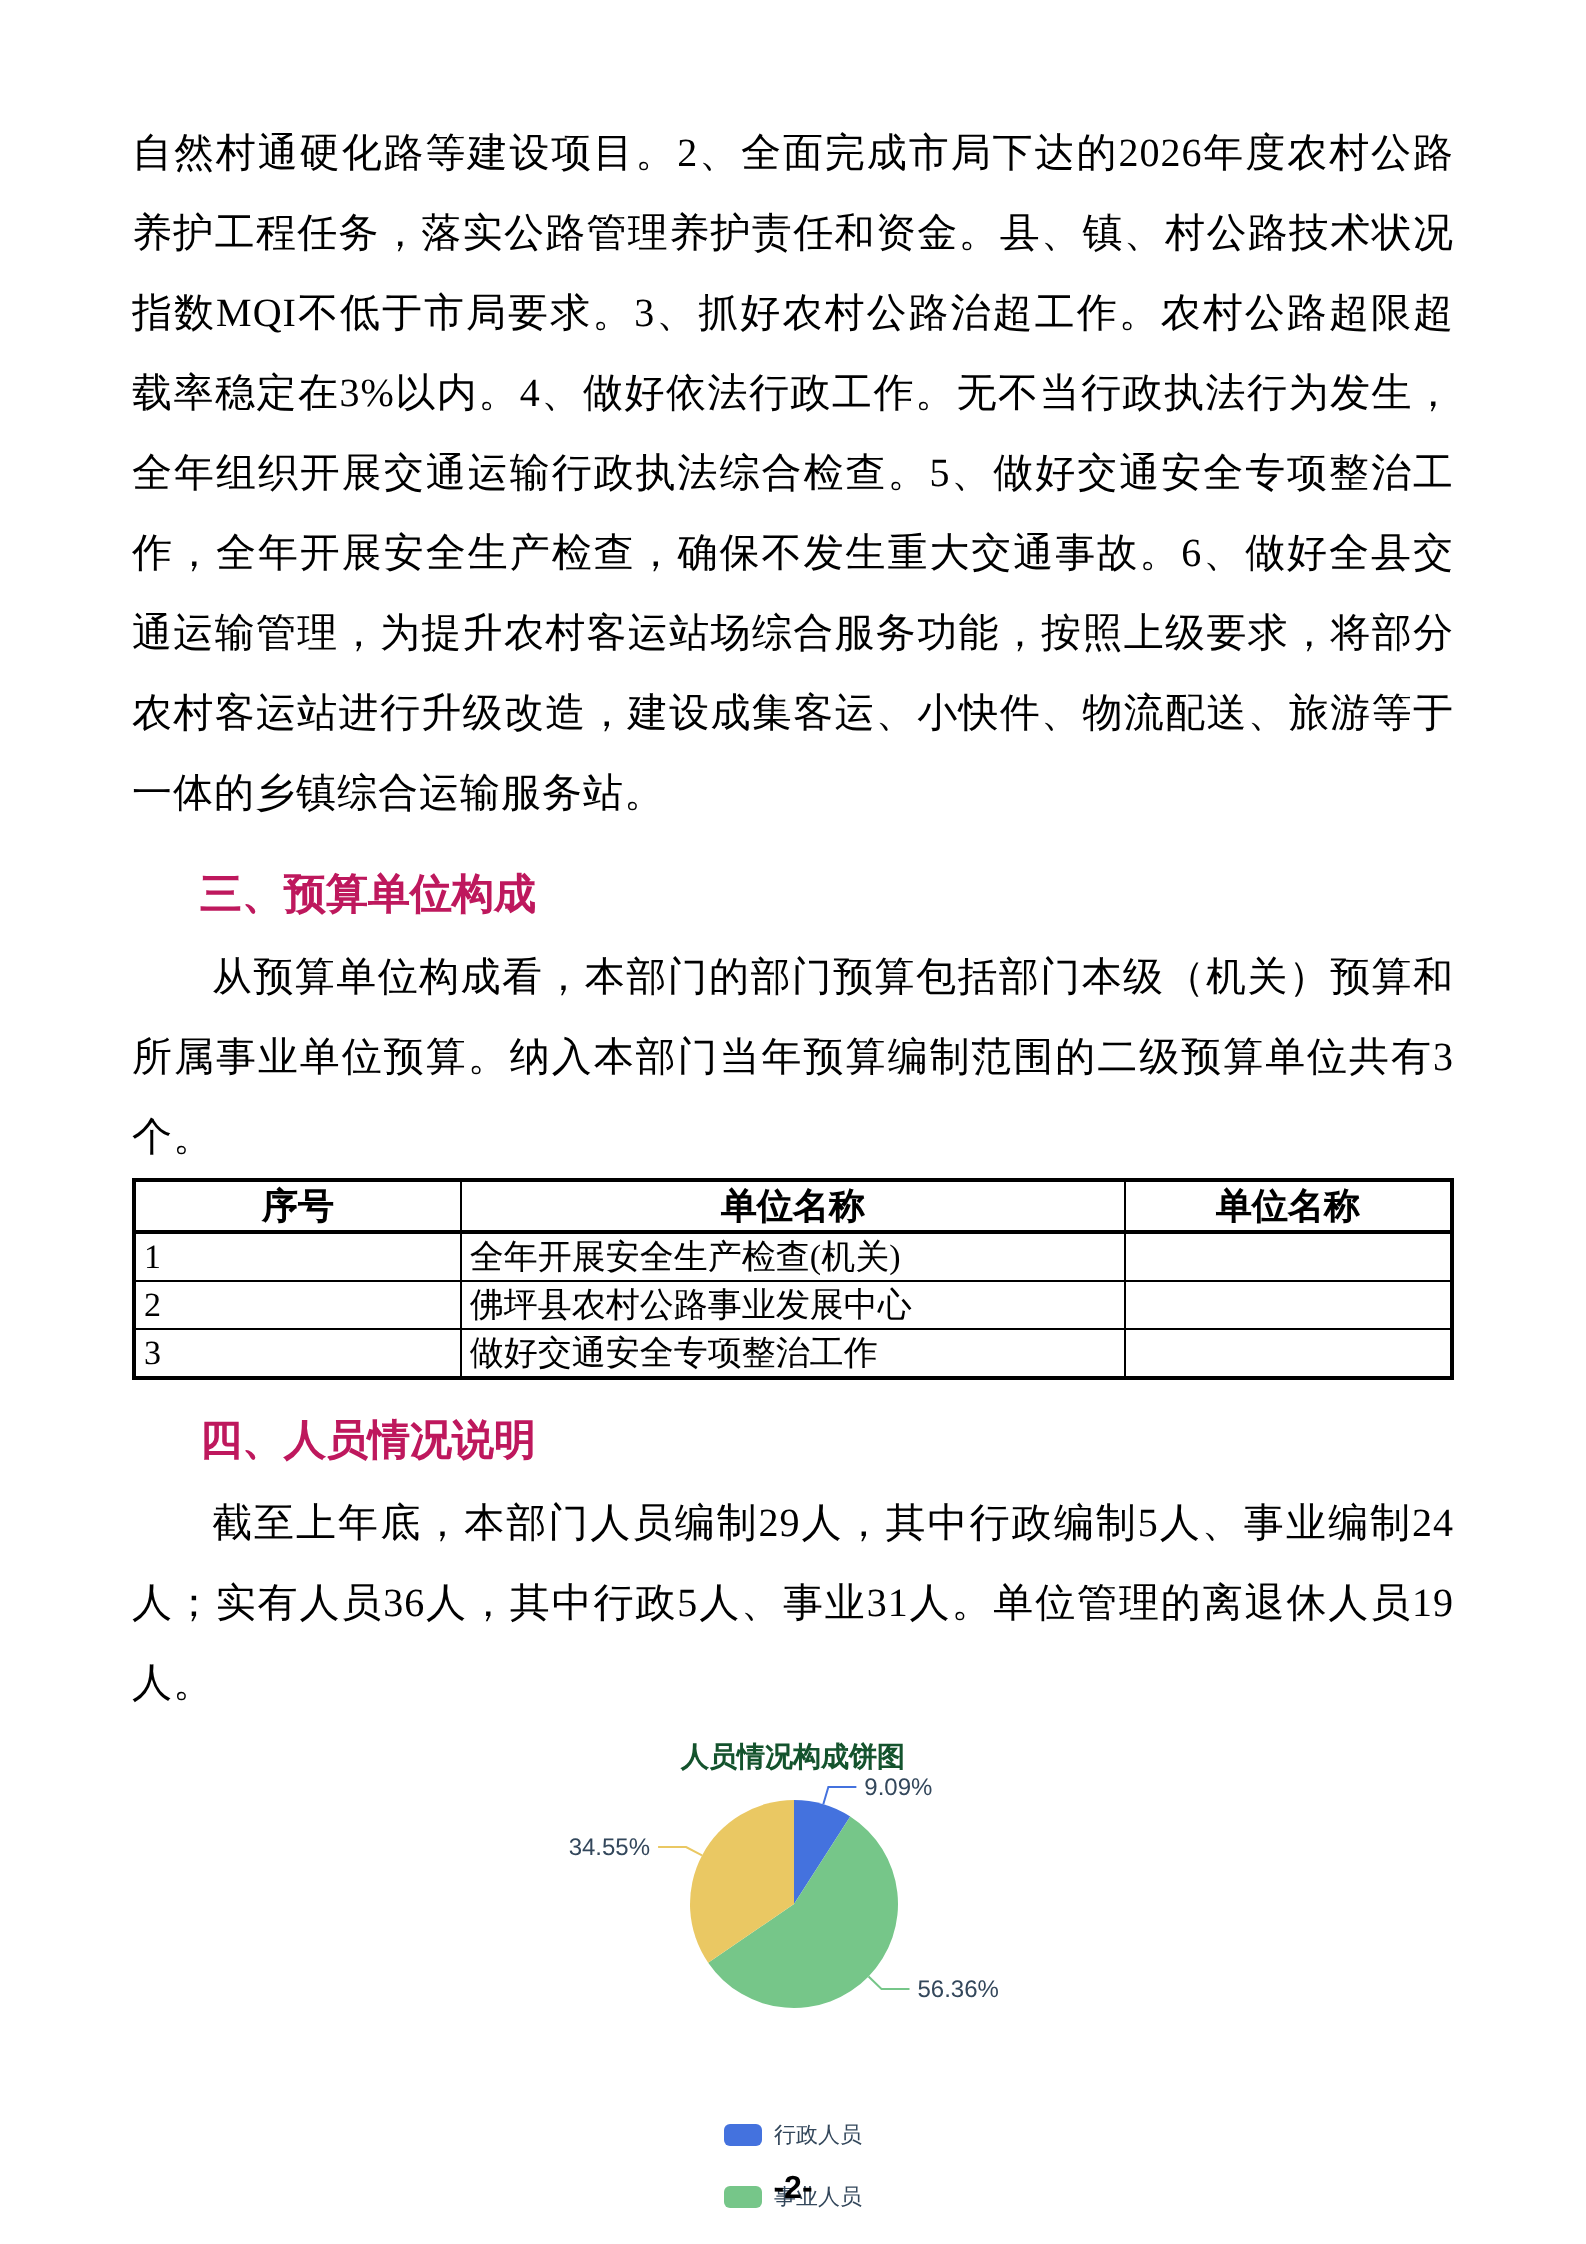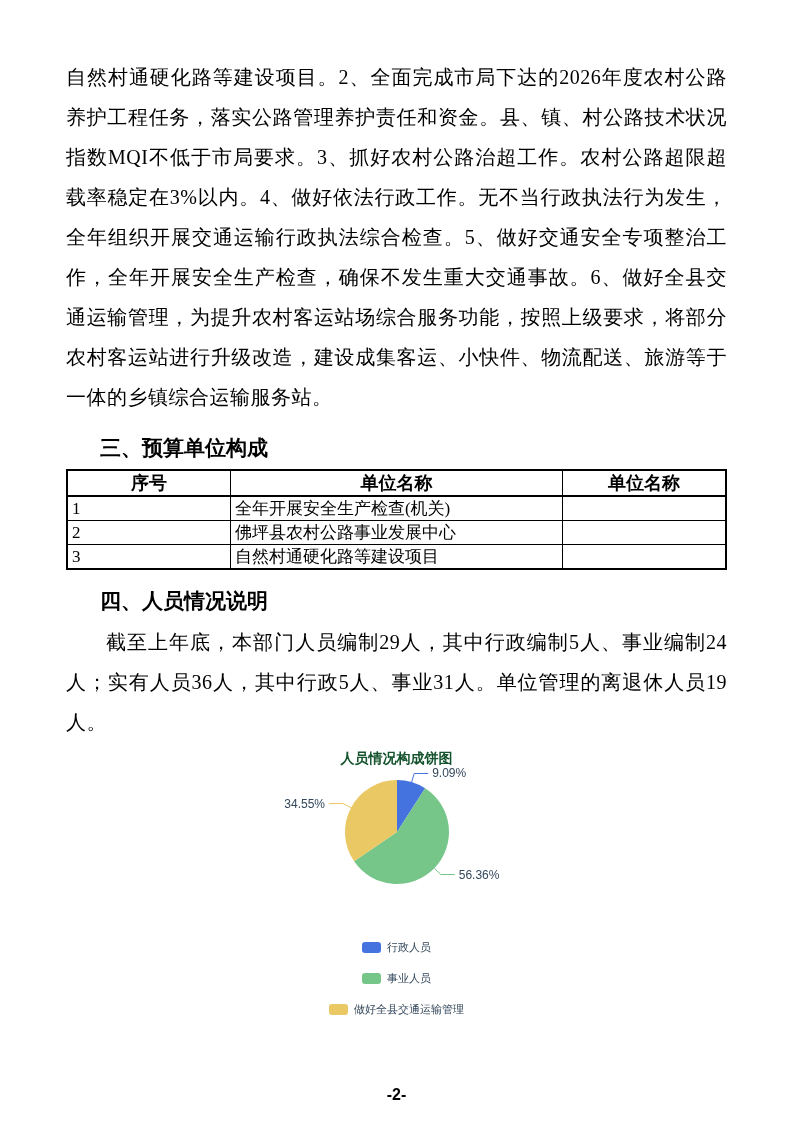--- a/index.html
+++ b/index.html
@@ -31,21 +31,21 @@
     color: #000000;
   }
   .indent { text-indent: 2em; }
   .sec-heading {
     font-family: "Liberation Sans", "DejaVu Sans", sans-serif;
     font-size: 21px;
     font-weight: bold;
     line-height: 30px;
     margin: 16px 0 6px 0;
     padding-left: 34px;
-    color: #000000;
+    color: #be185d;
   }
   .units-table {
     width: 100%;
     border-collapse: collapse;
     font-size: 17px;
     table-layout: fixed;
   }
   .units-table, .units-table th, .units-table td {
     border: 1px solid #000000;
   }
@@ -124,20 +124,21 @@
 </style>
 </head>
 <body>
 
 <div class="page">
 
   <p class="body-text">自然村通硬化路等建设项目。2、全面完成市局下达的2026年度农村公路养护工程任务，落实公路管理养护责任和资金。县、镇、村公路技术状况指数MQI不低于市局要求。3、抓好农村公路治超工作。农村公路超限超载率稳定在3%以内。4、做好依法行政工作。无不当行政执法行为发生，全年组织开展交通运输行政执法综合检查。5、做好交通安全专项整治工作，全年开展安全生产检查，确保不发生重大交通事故。6、做好全县交通运输管理，为提升农村客运站场综合服务功能，按照上级要求，将部分农村客运站进行升级改造，建设成集客运、小快件、物流配送、旅游等于一体的乡镇综合运输服务站。</p>
 
   <h2 class="sec-heading">三、预算单位构成</h2>
 
+  <p class="body-text indent">从预算单位构成看，本部门的部门预算包括部门本级（机关）预算和所属事业单位预算。纳入本部门当年预算编制范围的二级预算单位共有3个。</p>
 
   <table class="units-table">
     <colgroup>
       <col class="col-index">
       <col class="col-name">
       <col class="col-change">
     </colgroup>
     <thead>
       <tr>
         <th>序号</th>
@@ -151,21 +152,21 @@
         <td>全年开展安全生产检查(机关)</td>
         <td></td>
       </tr>
       <tr>
         <td>2</td>
         <td>佛坪县农村公路事业发展中心</td>
         <td></td>
       </tr>
       <tr>
         <td>3</td>
-        <td>自然村通硬化路等建设项目</td>
+        <td>做好交通安全专项整治工作</td>
         <td></td>
       </tr>
     </tbody>
   </table>
 
   <h2 class="sec-heading">四、人员情况说明</h2>
 
   <p class="body-text indent">截至上年底，本部门人员编制29人，其中行政编制5人、事业编制24人；实有人员36人，其中行政5人、事业31人。单位管理的离退休人员19人。</p>
 
   <div class="chart-block">

